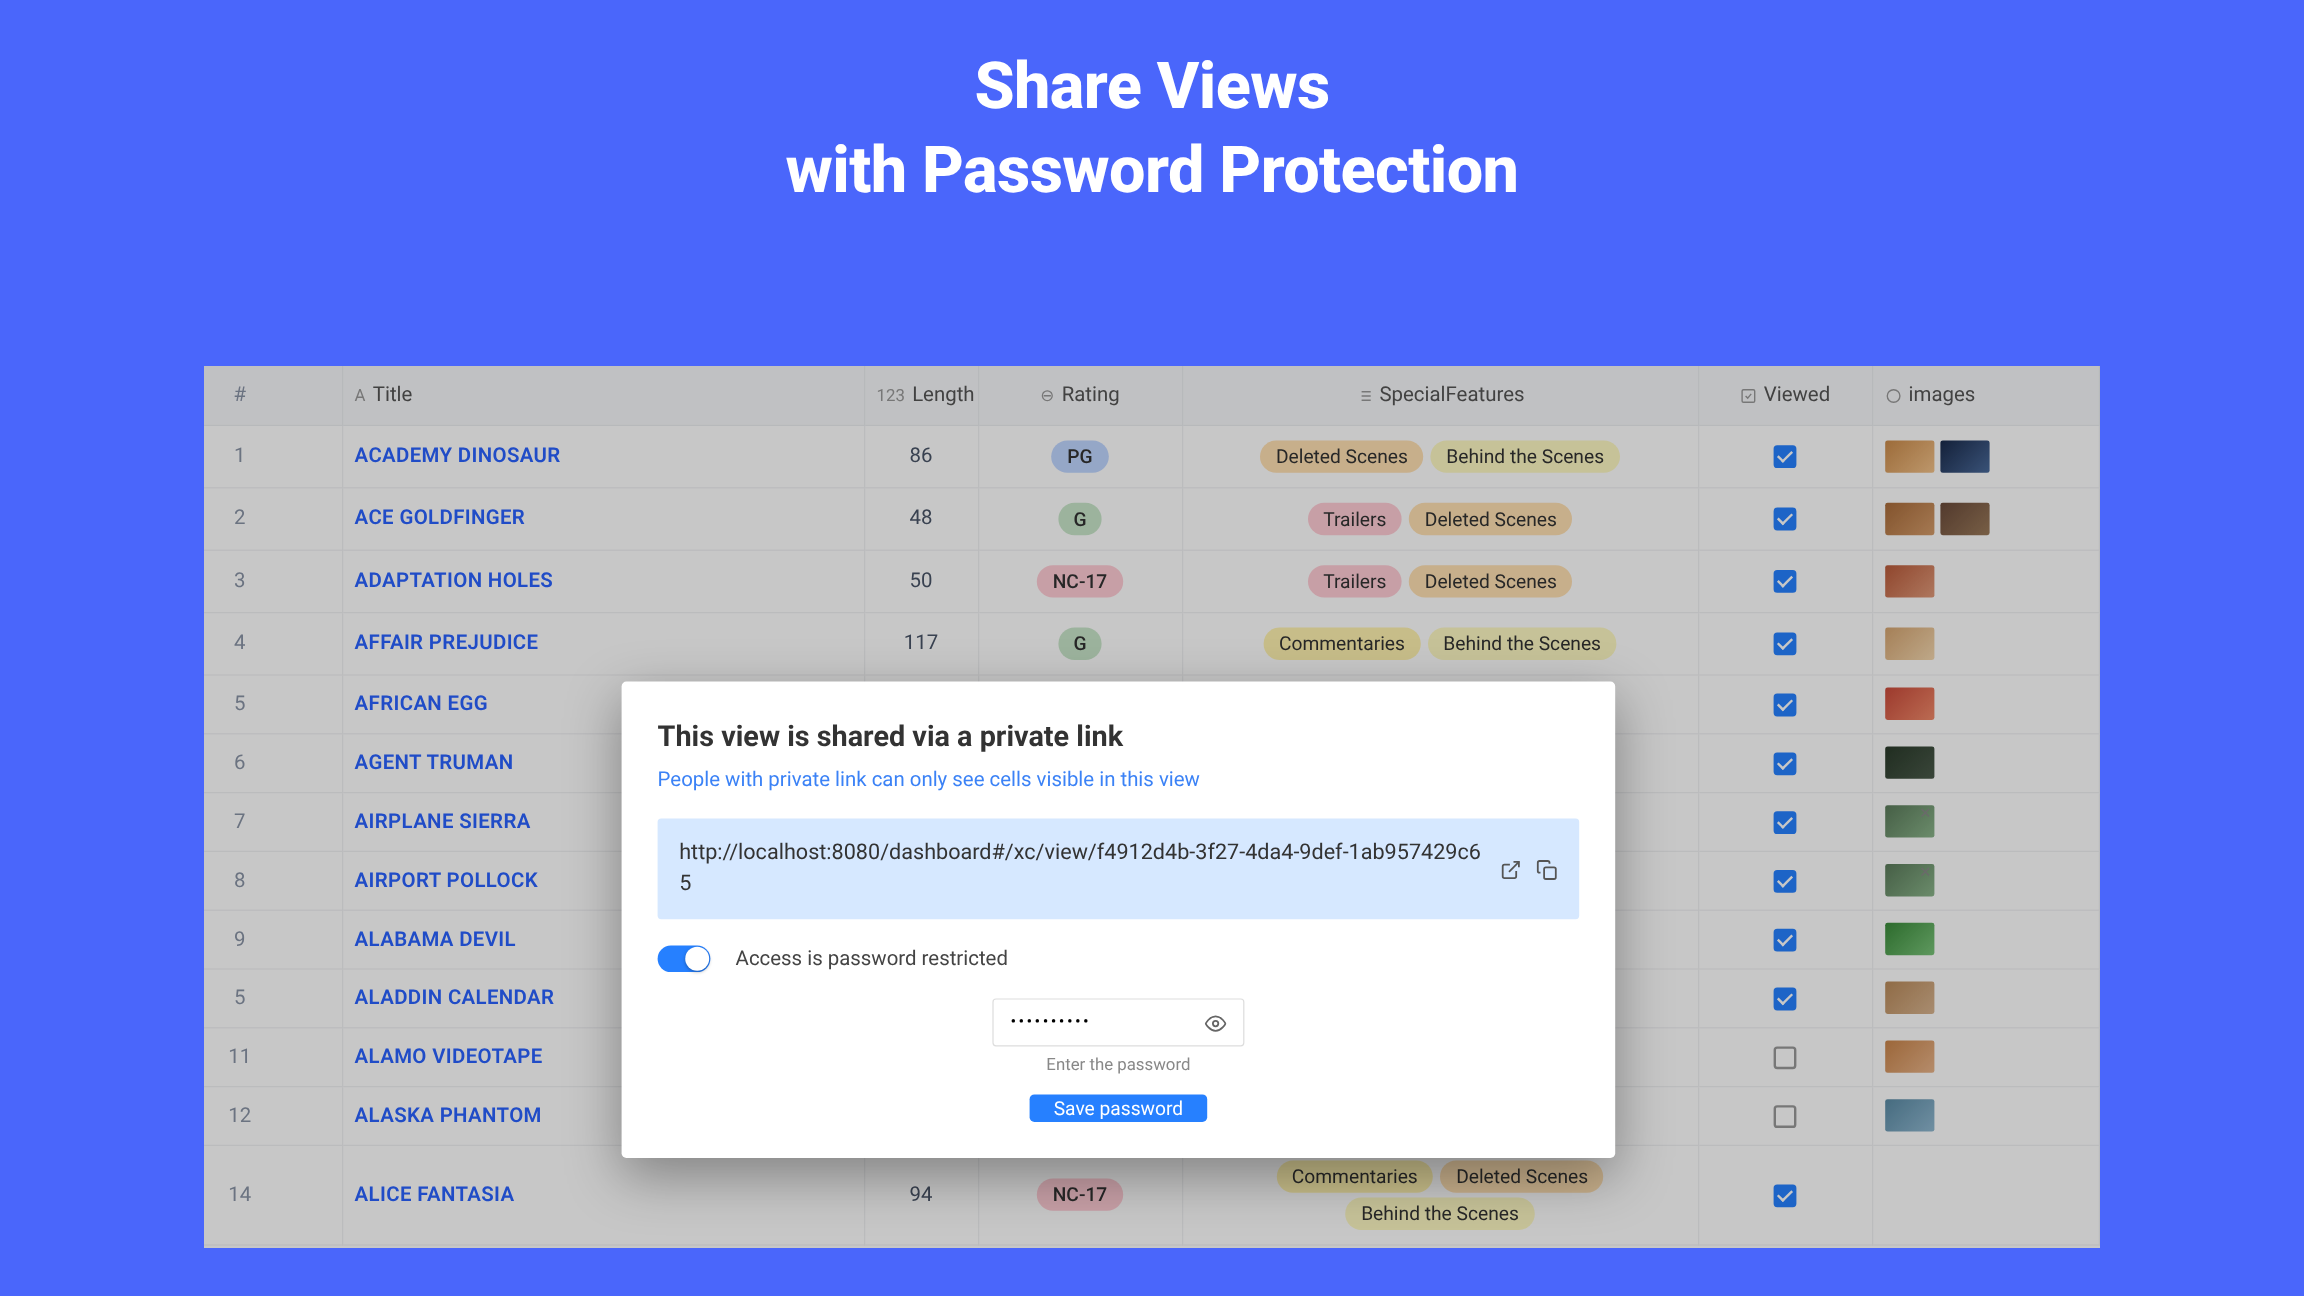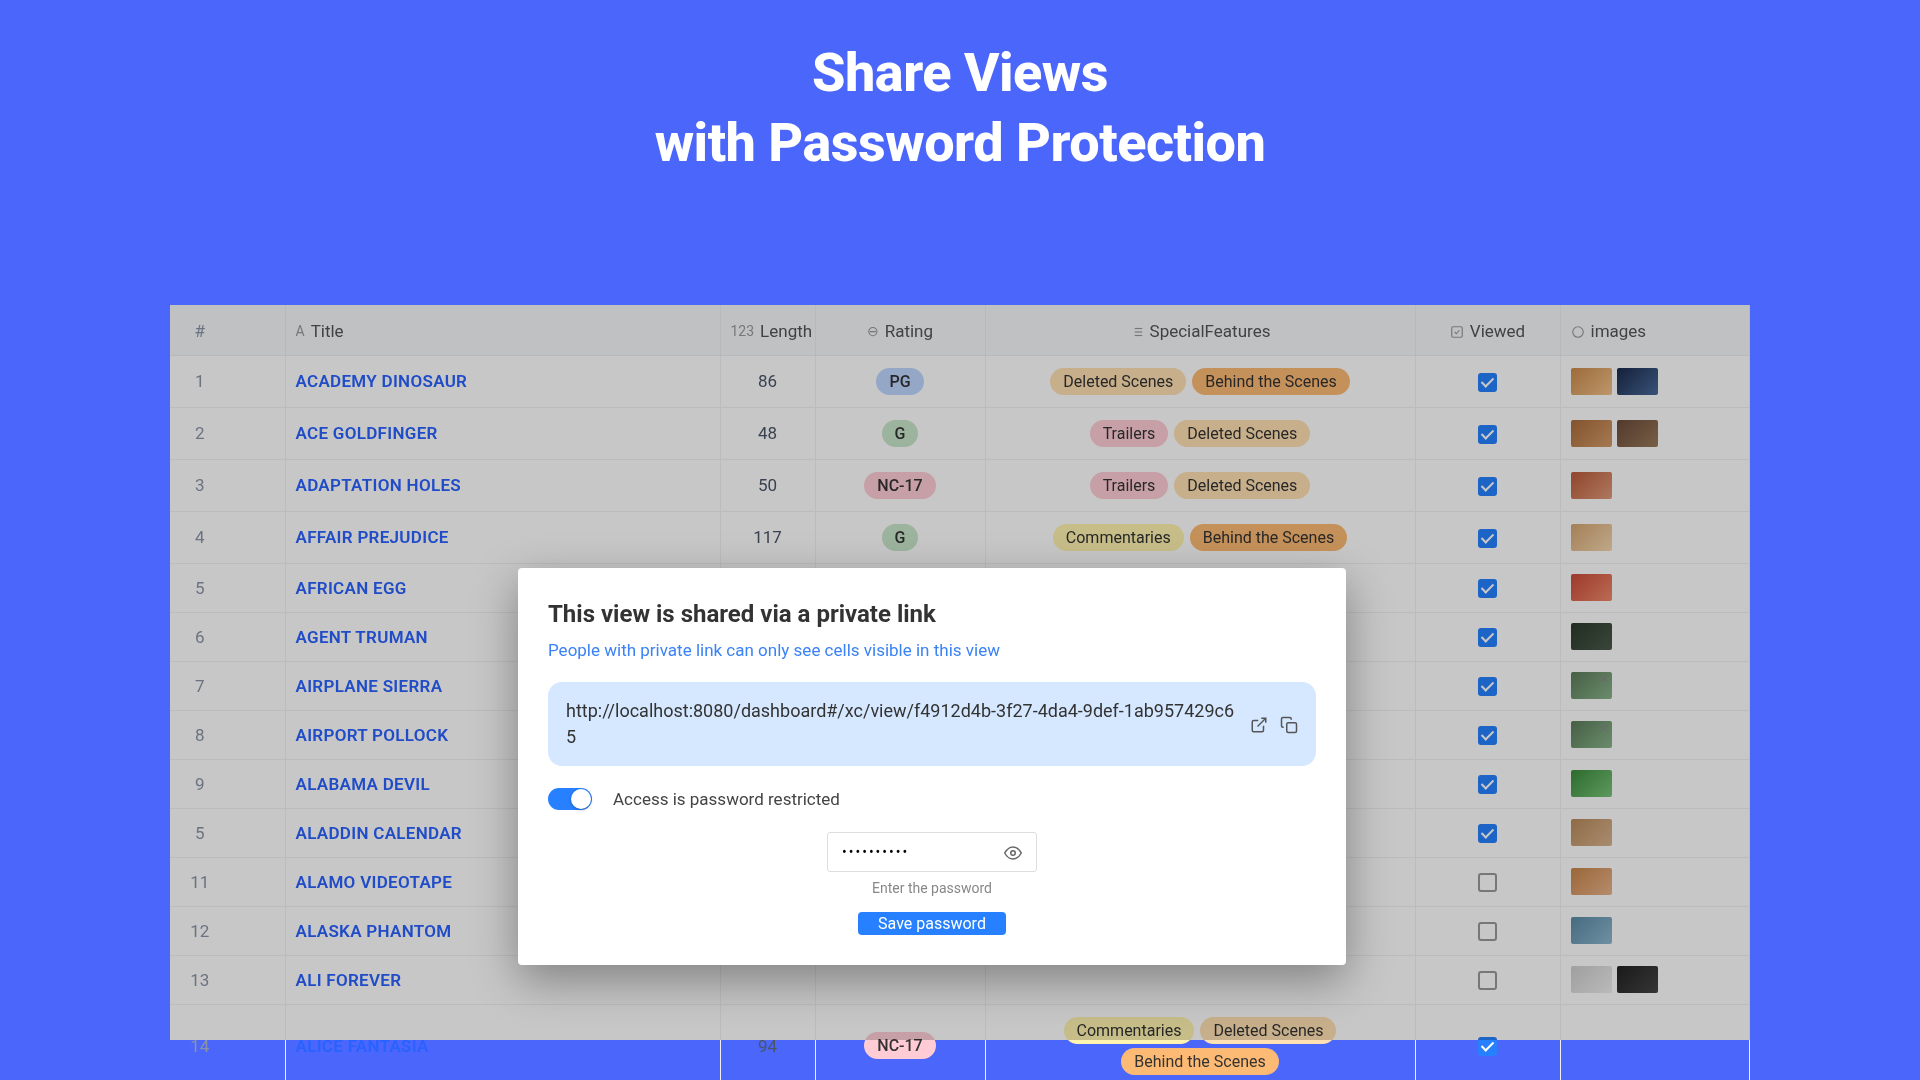--- a/index.html
+++ b/index.html
@@ -19,21 +19,21 @@
 .c-view{width:145px;text-align:center}
 .c-img{width:auto}
 .hico{display:inline-block;vertical-align:middle;margin-right:6px;font-size:14px;color:#999}
 .title-cell a{color:#2962ff;font-weight:600;text-decoration:none;letter-spacing:0.3px}
 .pill{display:inline-block;padding:4px 13px;border-radius:20px;font-size:16px;font-weight:500;color:#333}
 .pill.pg{background:#bfd6ff}
 .pill.g{background:#c8e6c9}
 .pill.nc{background:#ffccd5}
 .tag{display:inline-block;padding:4px 13px;border-radius:20px;font-size:16px;margin:2px 3px;color:#333}
 .tag.ds{background:#ffe0b2}
-.tag.bs{background:#fdba74}
+.tag.bs{background:#fef9c3}
 .tag.tr{background:#ffccd5}
 .tag.cm{background:#fff3b0}
 .chk{width:19px;height:19px;display:inline-block;border:2px solid #999;border-radius:3px;vertical-align:middle;background:#fff}
 .chk.on{background:#2680ff;border-color:#2680ff;position:relative}
 .chk.on::after{content:"";position:absolute;left:4px;top:0px;width:5px;height:10px;border:solid #fff;border-width:0 2px 2px 0;transform:rotate(45deg)}
 .thumbs{display:flex;gap:5px}
 .thumb{width:41px;height:27px;border-radius:2px}
 .t1{background:linear-gradient(135deg,#c98a4a,#f2c28a)}
 .t2{background:linear-gradient(135deg,#1a2a4a,#4a6a9a)}
 .t3{background:linear-gradient(135deg,#a86b3a,#d49c6a)}
@@ -47,21 +47,21 @@
 .t11{background:linear-gradient(135deg,#b88a5a,#d8b490)}
 .t12{background:linear-gradient(135deg,#c8844a,#e8b48a)}
 .t13{background:linear-gradient(135deg,#5a8aa4,#90b8d0)}
 .t14{background:linear-gradient(135deg,#ccc,#eee)}
 .t15{background:linear-gradient(135deg,#222,#444)}
 .tx{position:relative}
 .tx::after{content:"✕";position:absolute;right:2px;top:0px;color:#888;font-size:12px}
 .modal{position:absolute;left:518px;top:568px;width:828px;background:#fff;border-radius:4px;box-shadow:0 15px 45px rgba(0,0,0,0.35);padding:32px 30px 30px}
 .modal h2{font-size:24px;font-weight:700;color:#333;margin-bottom:12px}
 .modal .sub{font-size:17px;color:#3b82f6;margin-bottom:22px}
-.linkbox{background:#d6e8ff;border-radius:14px;padding:16px 18px;display:flex;align-items:center;gap:12px;margin-bottom:22px}
+.linkbox{background:#d6e8ff;border-radius:3px;padding:16px 18px;display:flex;align-items:center;gap:12px;margin-bottom:22px}
 .linkbox .url{flex:1;color:#333;font-size:18px;word-break:break-all;line-height:1.45}
 .linkbox .ic{color:#555;cursor:pointer}
 .toggle-row{display:flex;align-items:center;gap:21px;margin-bottom:22px}
 .switch{width:44px;height:22px;background:#2680ff;border-radius:20px;position:relative;cursor:pointer}
 .switch::after{content:"";position:absolute;right:1px;top:1px;width:20px;height:20px;border-radius:50%;background:#fff;box-shadow:0 1px 3px rgba(0,0,0,.3)}
 .toggle-row span{color:#444;font-size:17px}
 .pwwrap{text-align:center}
 .pwfield{display:inline-flex;align-items:center;border:1px solid #ddd;border-radius:3px;padding:9px 14px;width:210px;justify-content:space-between}
 .pwfield input{border:none;outline:none;font-size:14px;letter-spacing:2px;width:140px}
 .pwfield .eye{color:#666;cursor:pointer}
@@ -255,34 +255,20 @@
   <td class="c-rat"></td>
   <td class="c-sf"></td>
   <td class="c-view"><span class="chk "></span></td>
   <td class="c-img">
             <div class="thumbs">
               <div class="thumb t13"></div>
             </div>
           </td>
         </tr>
         <tr>
-          <td class="c-num">13</td>
-  <td class="c-title title-cell"><a href="#">ALI FOREVER</a></td>
-  <td class="c-len"></td>
-  <td class="c-rat"></td>
-  <td class="c-sf"></td>
-  <td class="c-view"><span class="chk "></span></td>
-  <td class="c-img">
-            <div class="thumbs">
-              <div class="thumb t14"></div>
-              <div class="thumb t15"></div>
-            </div>
-          </td>
-        </tr>
-        <tr>
           <td class="c-num">14</td>
   <td class="c-title title-cell"><a href="#">ALICE FANTASIA</a></td>
   <td class="c-len">94</td>
   <td class="c-rat"><span class="pill nc">NC-17</span></td>
   <td class="c-sf"><span class="tag cm">Commentaries</span><span class="tag ds">Deleted Scenes</span><span class="tag bs">Behind the Scenes</span></td>
   <td class="c-view"><span class="chk on"></span></td>
   <td class="c-img">
             <div class="thumbs"></div>
           </td>
         </tr>

